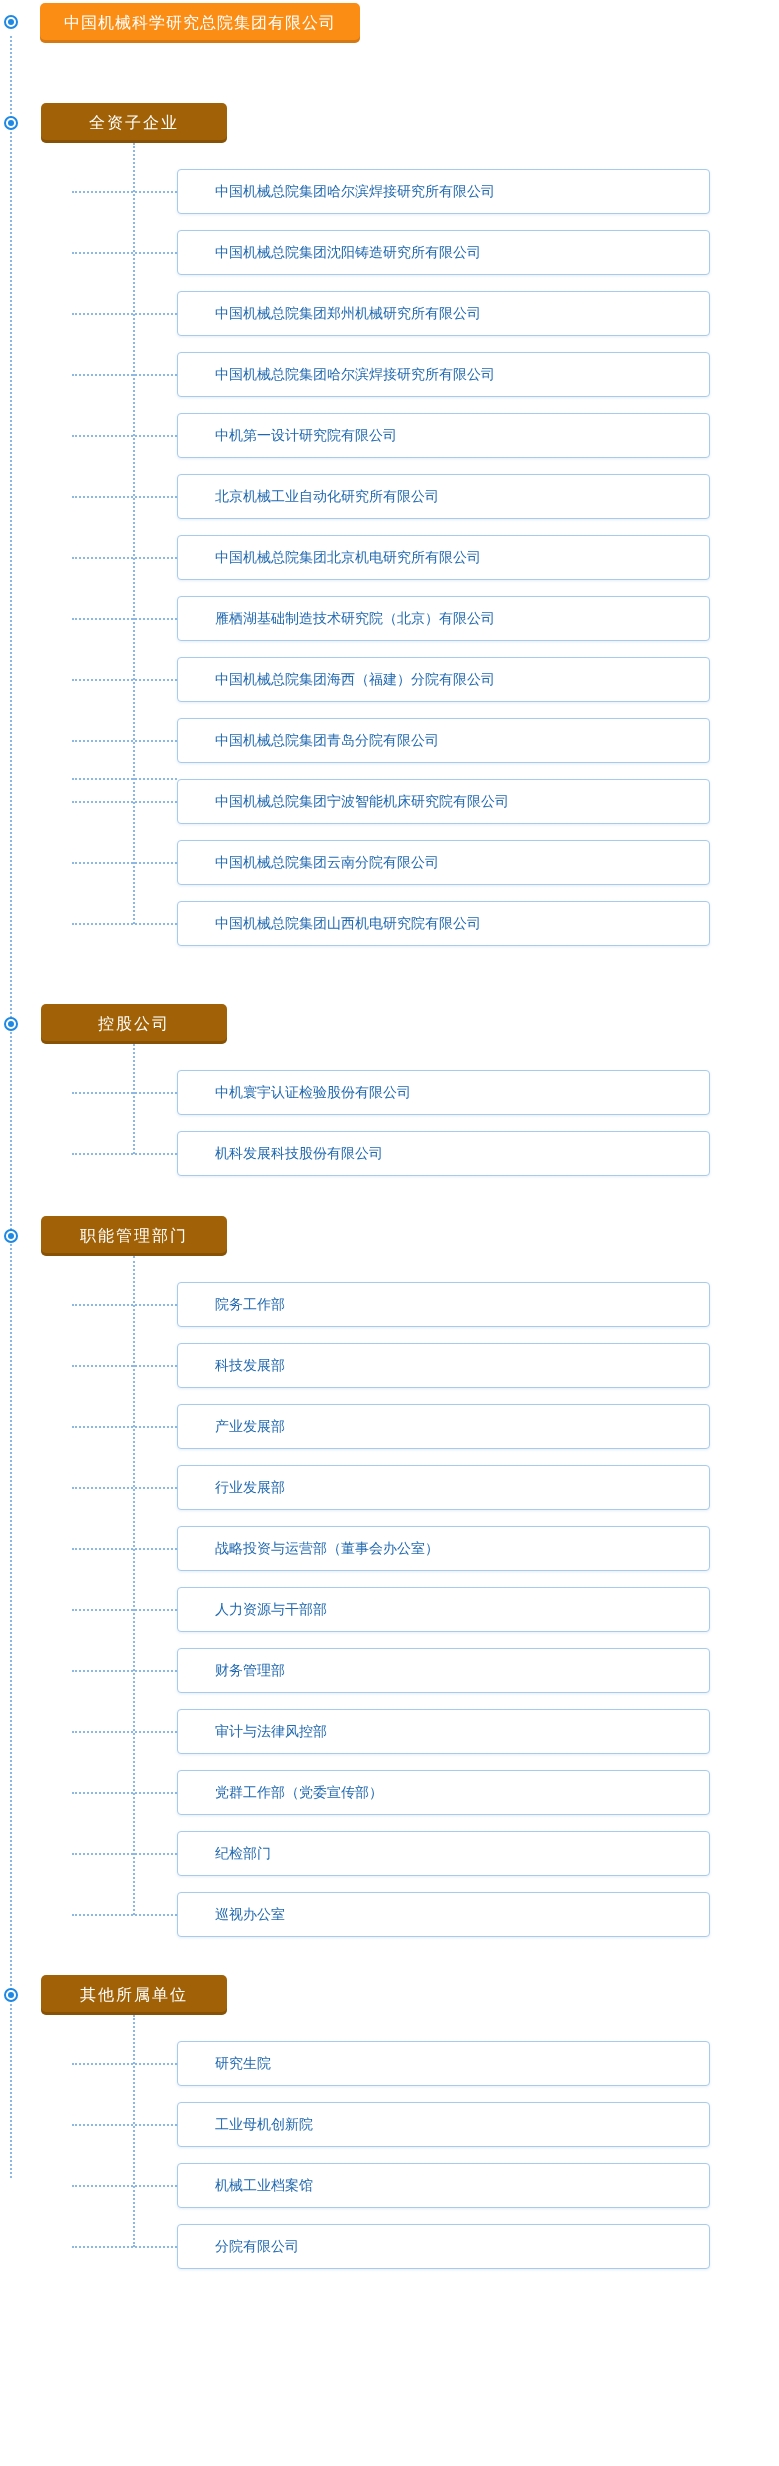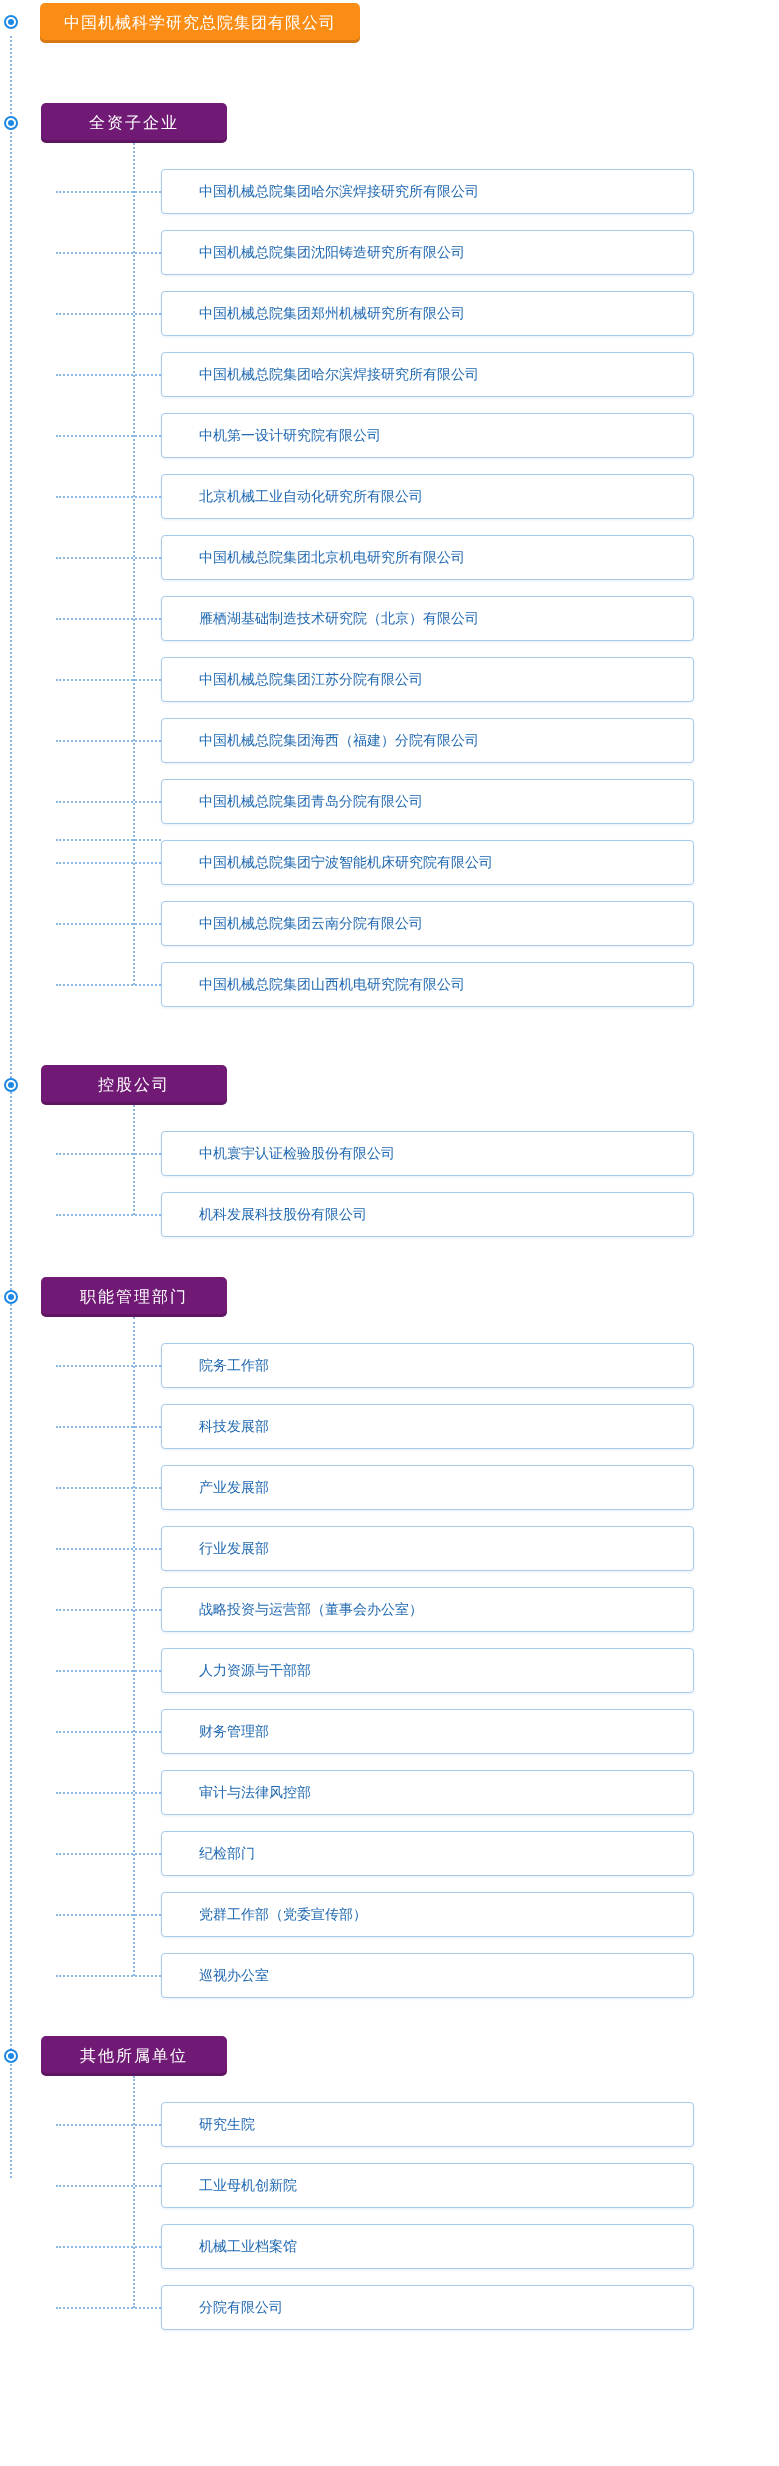--- a/index.html
+++ b/index.html
@@ -41,27 +41,27 @@
   }
 
   
   .section{position:relative;}
   #sections .section:nth-of-type(1){margin-top:60px;}
   #sections .section:nth-of-type(2){margin-top:58px;}
   #sections .section:nth-of-type(3){margin-top:40px;}
   #sections .section:nth-of-type(4){margin-top:38px;}
   .sec-row{position:relative;margin-left:41px;width:186px;height:40px;}
   .sec-header{
-    width:186px;height:40px;background:#701a75;border-radius:5px;
+    width:186px;height:40px;background:#a16207;border-radius:5px;
     font-size:16px;letter-spacing:2px;
     box-shadow:inset 0 -3px 0 rgba(0,0,0,0.16);
   }
 
   
-  .children{position:relative;margin-top:26px;padding-left:56px;}
+  .children{position:relative;margin-top:26px;padding-left:72px;}
   .children::before{
     content:'';position:absolute;left:133px;top:-26px;bottom:22px;
     border-left:2px dotted #8CB8E6;
   }
   .row{position:relative;margin-bottom:16px;}
   .row:last-child{margin-bottom:0;}
   .h-conn{
     position:absolute;left:0;top:50%;margin-top:-1px;width:105px;height:0;
     border-top:2px dotted #8CB8E6;display:block;
   }
@@ -145,26 +145,20 @@
     </div>
   </div>
 
   <div class="row">
     <span class="h-conn"></span>
     <div class="leaf">
       <span class="leaf-label">雁栖湖基础制造技术研究院（北京）有限公司</span>
     </div>
   </div>
 
-  <div class="row">
-    <span class="h-conn"></span>
-    <div class="leaf">
-      <span class="leaf-label">中国机械总院集团江苏分院有限公司</span>
-    </div>
-  </div>
 
   <div class="row">
     <span class="h-conn"></span>
     <div class="leaf">
       <span class="leaf-label">中国机械总院集团海西（福建）分院有限公司</span>
     </div>
   </div>
 
   <div class="row">
     <span class="h-conn"></span>
@@ -285,28 +279,28 @@
   <div class="row">
     <span class="h-conn"></span>
     <div class="leaf">
       <span class="leaf-label">审计与法律风控部</span>
     </div>
   </div>
 
   <div class="row">
     <span class="h-conn"></span>
     <div class="leaf">
+      <span class="leaf-label">党群工作部（党委宣传部）</span>
+    </div>
+  </div>
+
+  <div class="row">
+    <span class="h-conn"></span>
+    <div class="leaf">
       <span class="leaf-label">纪检部门</span>
-    </div>
-  </div>
-
-  <div class="row">
-    <span class="h-conn"></span>
-    <div class="leaf">
-      <span class="leaf-label">党群工作部（党委宣传部）</span>
     </div>
   </div>
 
   <div class="row">
     <span class="h-conn"></span>
     <div class="leaf">
       <span class="leaf-label">巡视办公室</span>
     </div>
   </div>
 </div>

